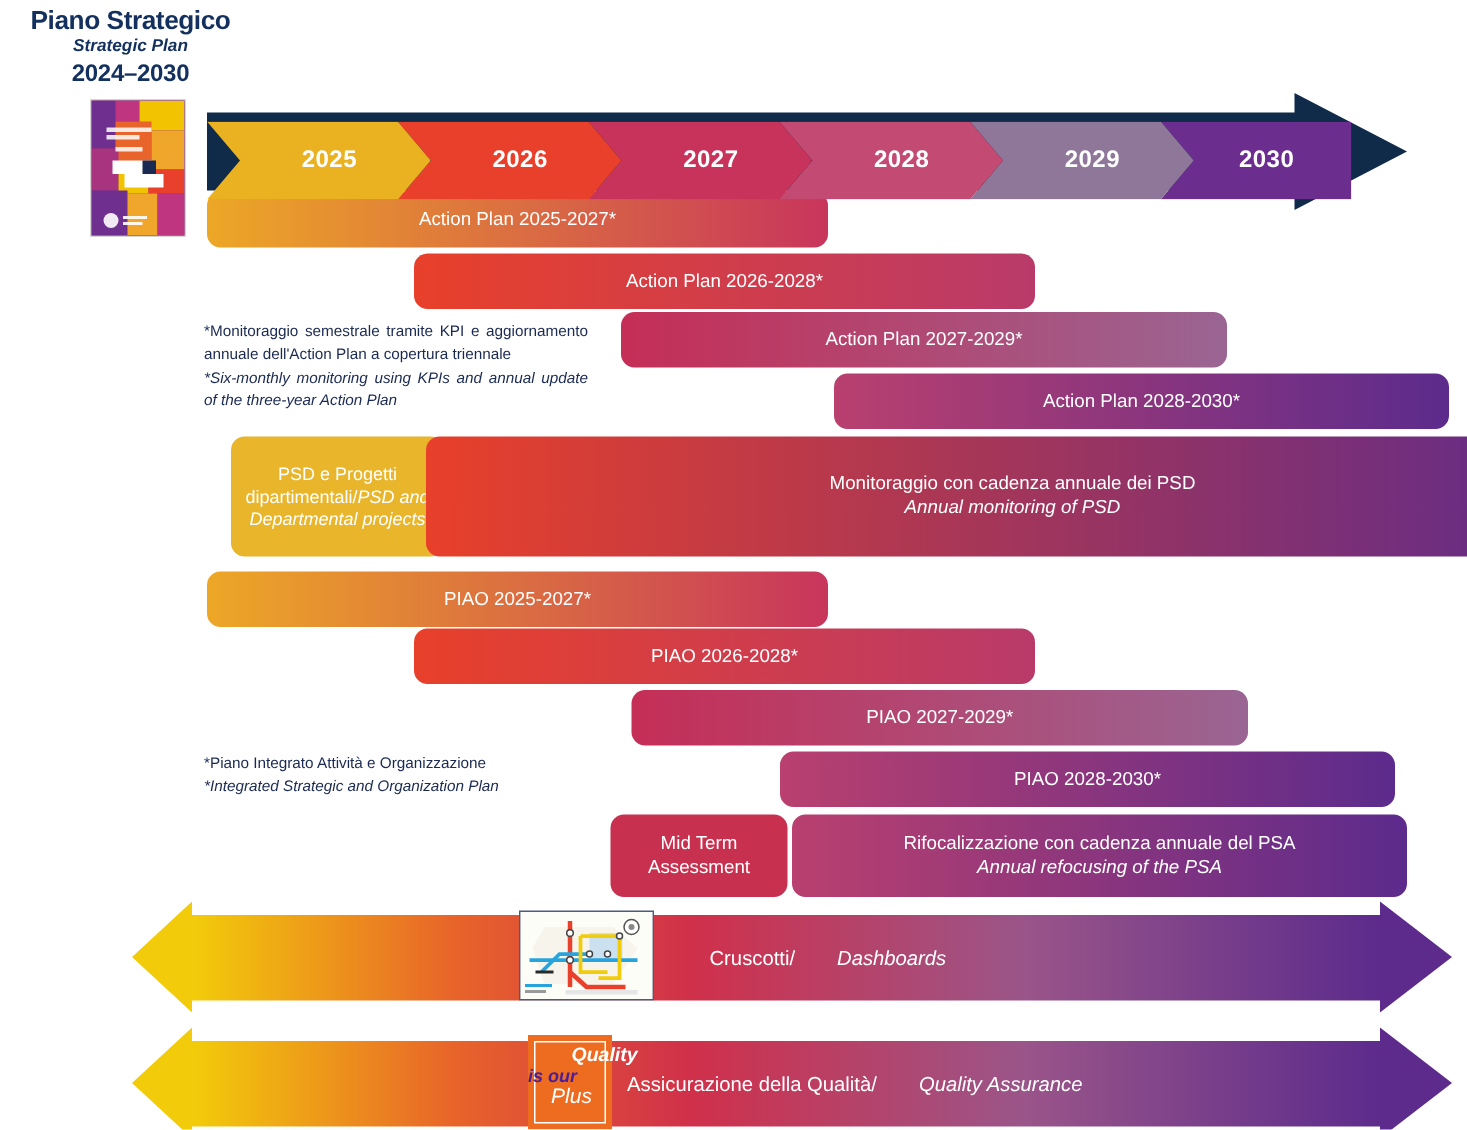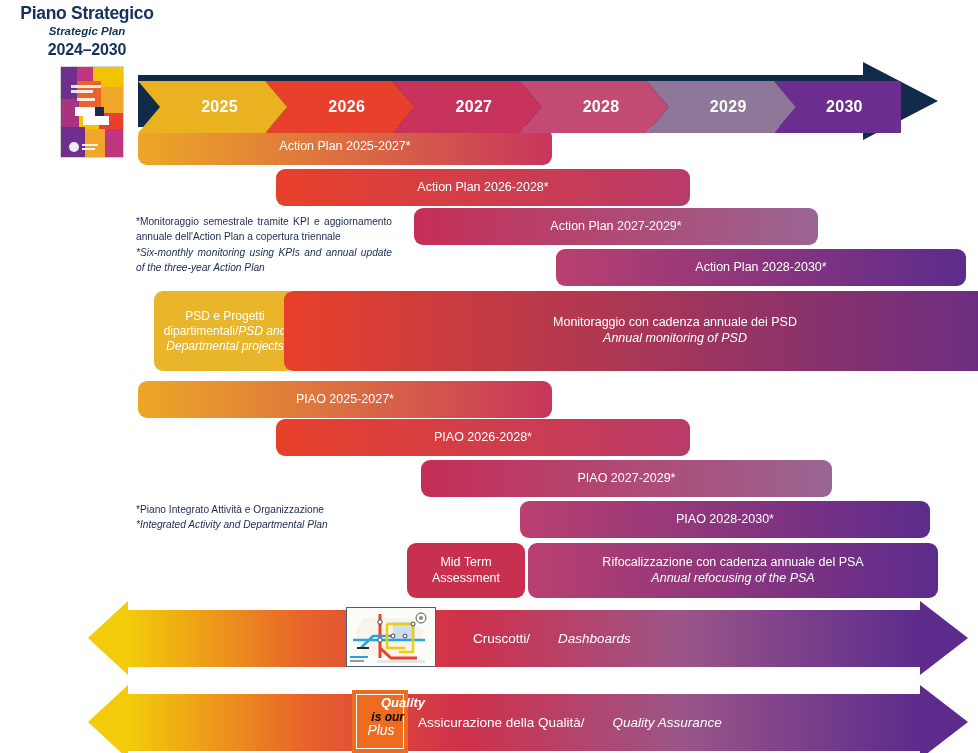--- a/index.html
+++ b/index.html
@@ -151,21 +151,21 @@
   </div>
   <div class="bar" style="left:421px;top:460px;width:411px;height:37px;background:linear-gradient(90deg,#C52E56,#9A6593);">
     <span>PIAO 2027-2029*</span>
   </div>
   <div class="bar" style="left:520px;top:501px;width:410px;height:37px;background:linear-gradient(90deg,#B9406F,#5C2B8C);">
     <span>PIAO 2028-2030*</span>
   </div>
 
   <div class="note" style="left:136px;top:502px;width:300px;">
     <div>*Piano Integrato Attività e Organizzazione</div>
-    <div class="l2">*Integrated Activity and Departmental Plan</div>
+    <div class="l2">*Integrated Strategic and Organization Plan</div>
   </div>
 
   <div class="bar" style="left:528px;top:543px;width:410px;height:55px;flex-direction:column;background:linear-gradient(90deg,#B9406F,#5C2B8C);">
     <span>Rifocalizzazione con cadenza annuale del PSA</span>
     <span class="it">Annual refocusing of the PSA</span>
   </div>
   <div class="bar" style="left:407px;top:543px;width:118px;height:55px;flex-direction:column;background:#C8304F;">
     <span>Mid Term</span>
     <span>Assessment</span>
   </div>
@@ -211,17 +211,17 @@
     <div class="body" style="background:linear-gradient(90deg,#F2CC0A,#E8642A 22%,#D0304A 42%,#9A5589 70%,#5C2B8C);"></div>
     <div class="lbl" style="left:330px;">
       <span>Assicurazione della Qualità/</span>
         <span class="it">Quality Assurance</span>
     </div>
   </div>
 
   <div style="position:absolute;left:352px;top:690px;width:56px;height:63px;background:#EE6C1F;">
     <div style="position:absolute;left:4px;top:4px;right:4px;bottom:4px;border:1px solid #ffffff;"></div>
     <div style="position:absolute;left:0;right:0;top:6px;text-align:center;color:#fff;font-weight:bold;font-size:13px;font-style:italic;line-height:1;padding-left:29px;">Quality</div>
-    <div style="position:absolute;left:0;right:4px;top:21px;text-align:right;color:#000000;font-weight:bold;font-size:12px;font-style:italic;line-height:1;">is our</div>
+    <div style="position:absolute;left:0;right:4px;top:21px;color:#4c1d95;font-weight:bold;font-size:12px;font-style:italic;line-height:1;">is our</div>
     <div style="position:absolute;left:2px;right:0;top:33px;text-align:center;color:#fff;font-size:14px;font-style:italic;line-height:1;">Plus</div>
   </div>
 
 </div>
 
 </body></html>

